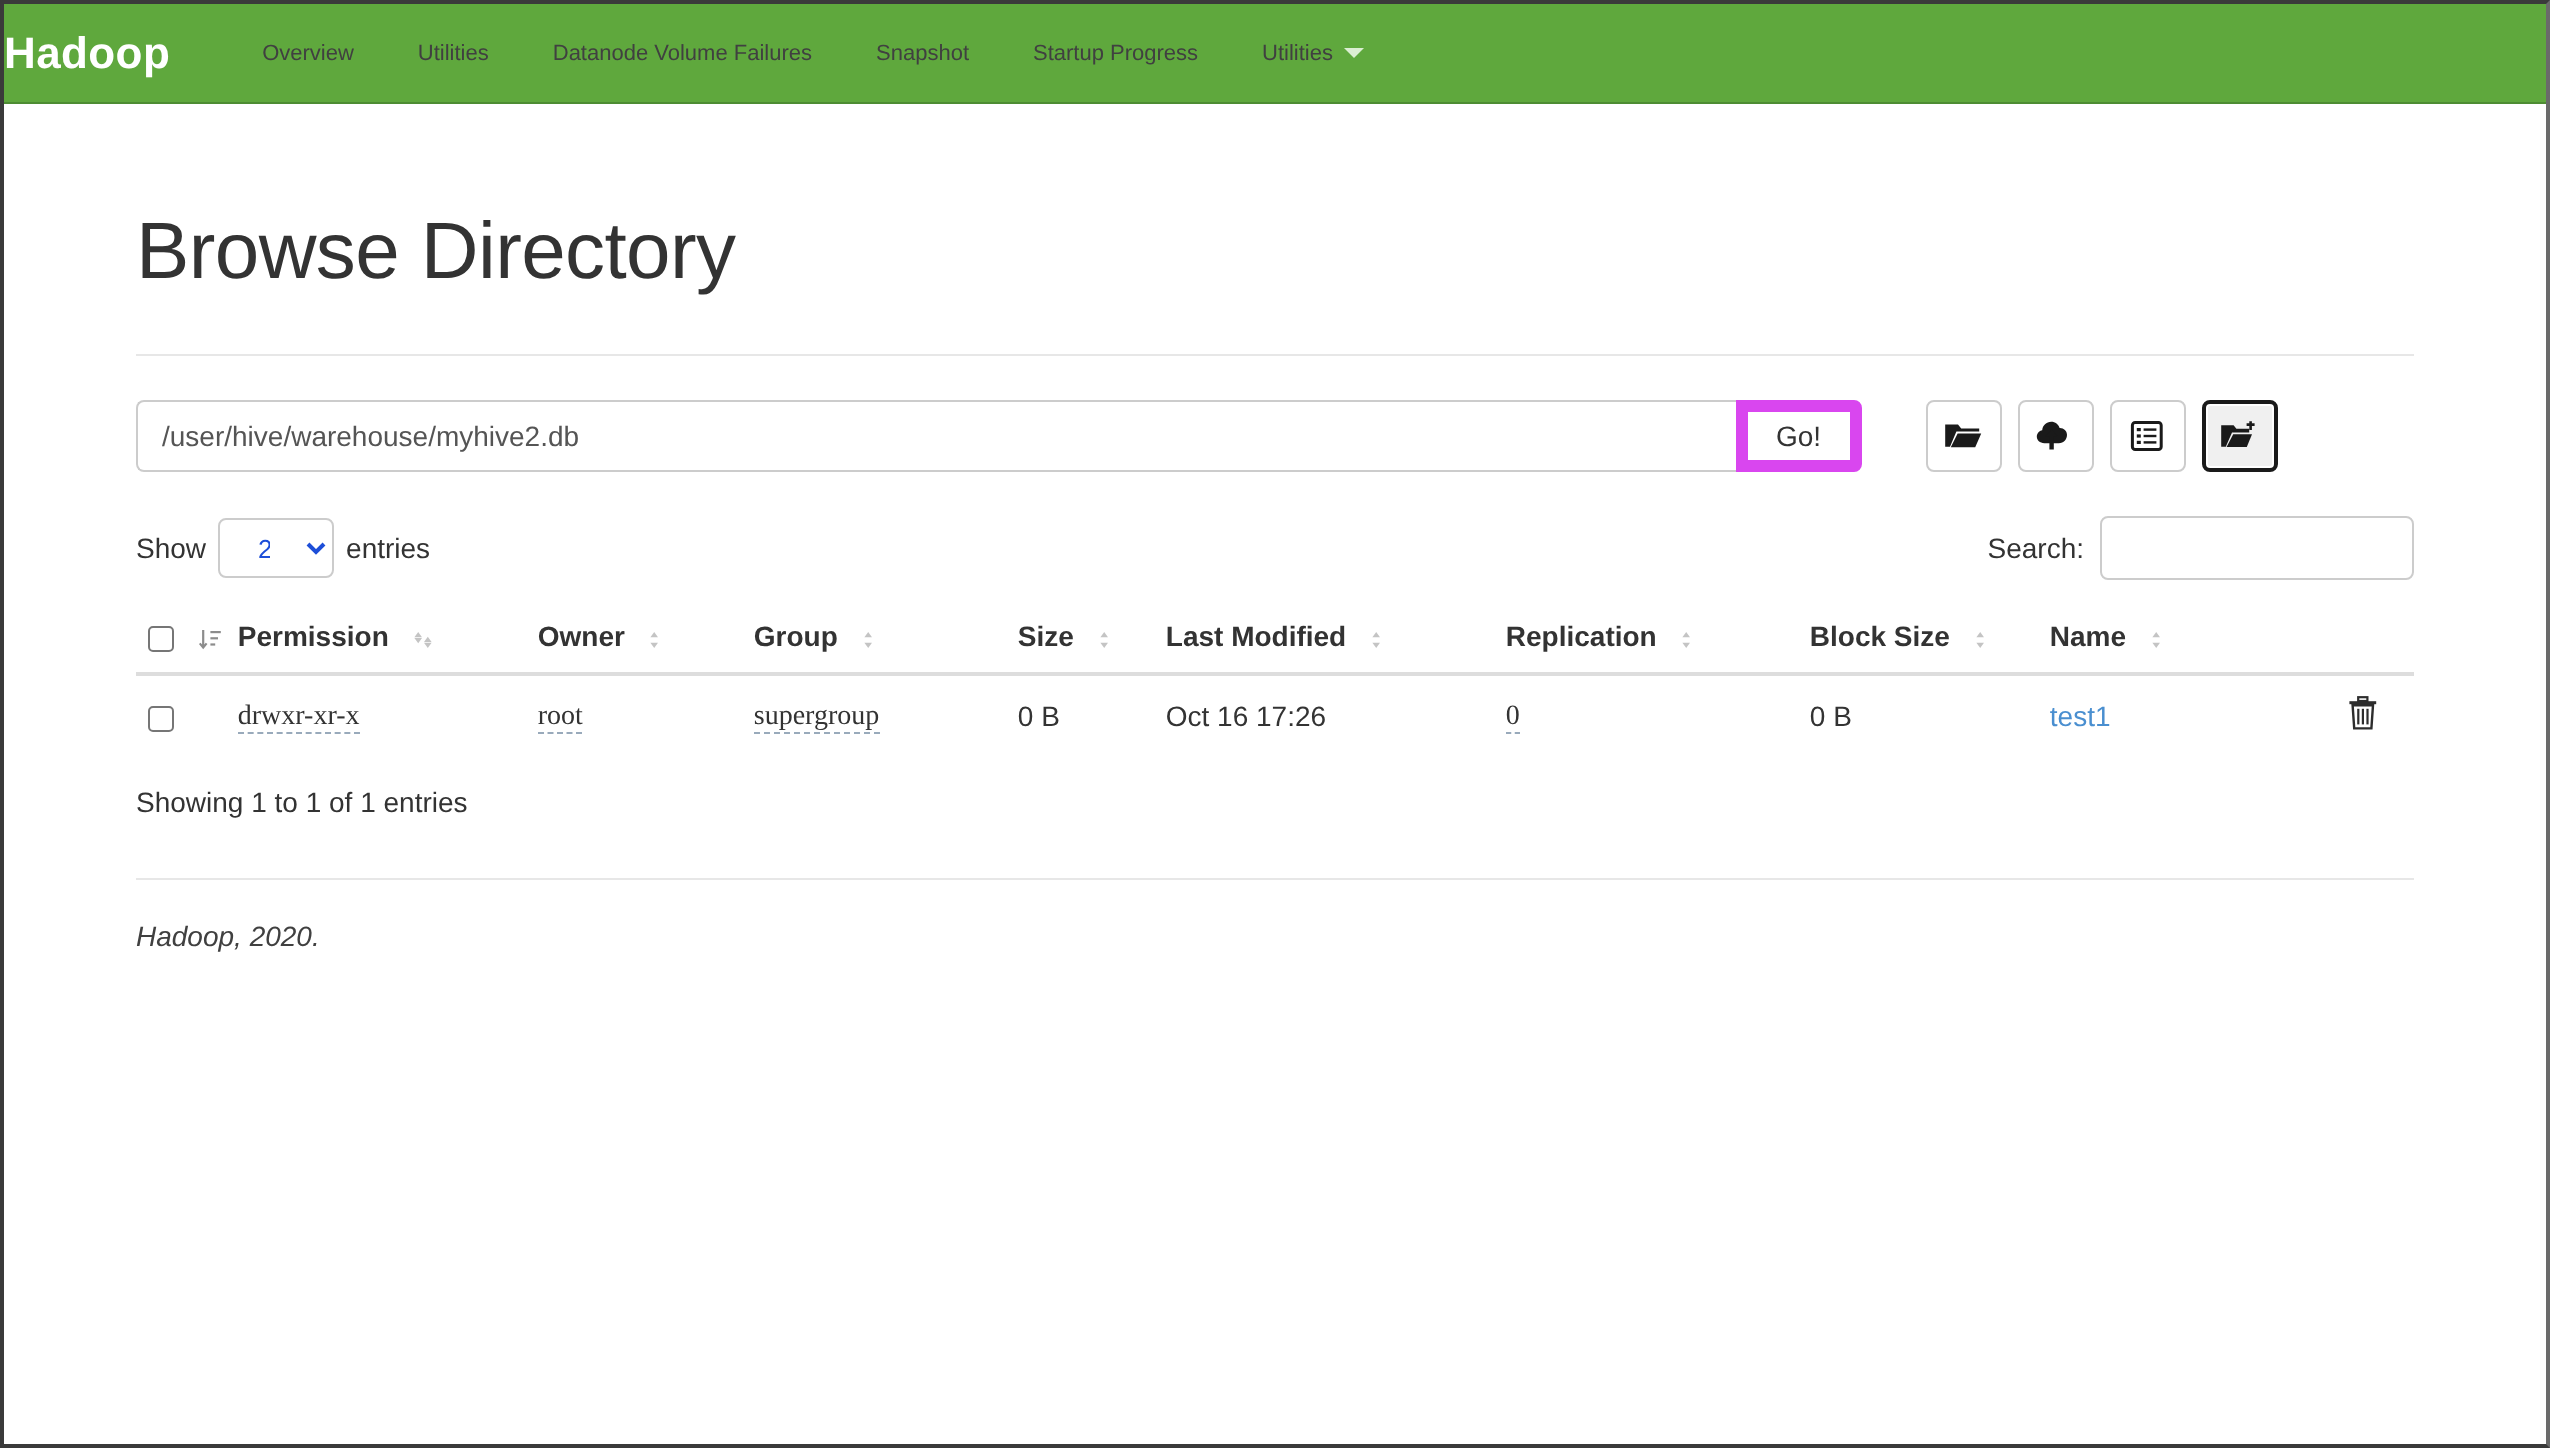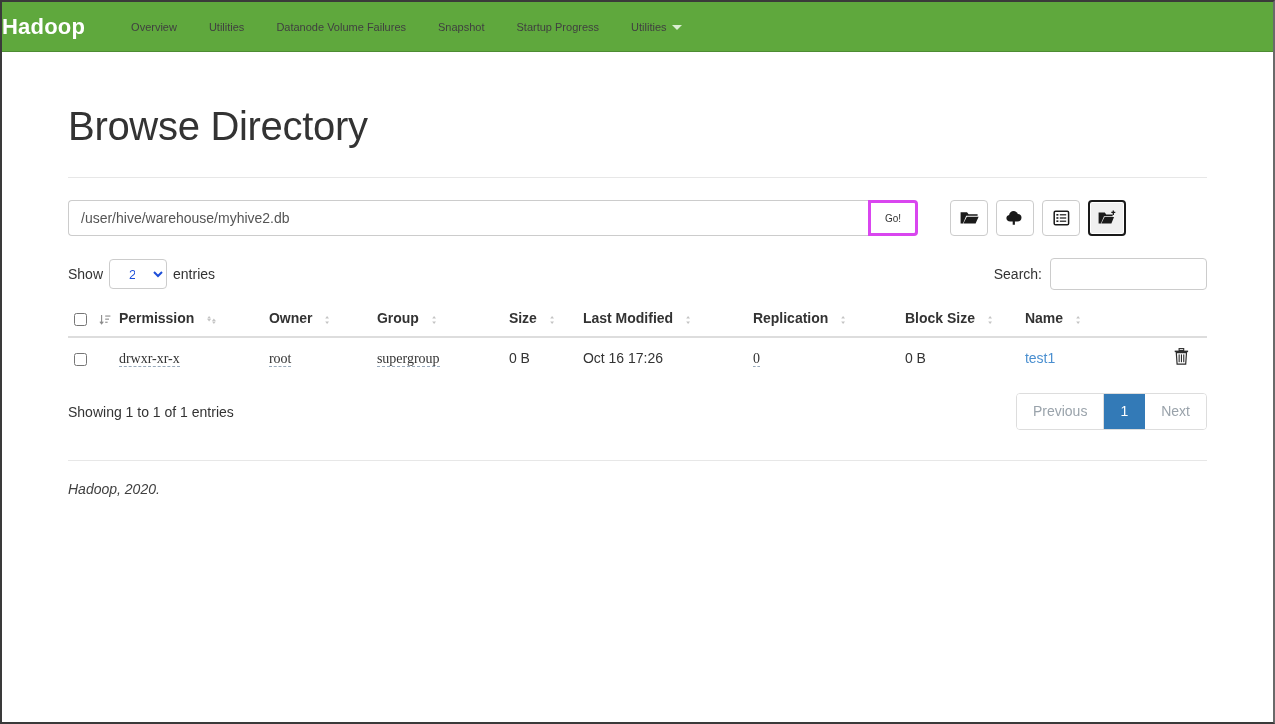--- a/index.html
+++ b/index.html
@@ -94,25 +94,25 @@
     color: #555;
     border: 1px solid #cccccc;
     border-right: 0;
     border-radius: 4px 0 0 4px;
     background: #fff;
     outline: none;
   }
   .go-btn {
     height: 36px;
     padding: 0 14px;
-    font-size: 10px;
+    font-size: 14px;
     font-family: "Liberation Sans", sans-serif;
     color: #333;
     background: #ffffff;
-    border: 3px solid #d946ef;
+    border: 6px solid #d946ef;
     border-radius: 0 4px 4px 0;
     cursor: pointer;
   }
   .tool-group {
     display: flex;
     margin-left: 32px;
   }
   .tool-btn {
     width: 38px;
     height: 36px;
@@ -498,24 +498,19 @@
                 </svg>
               </span>
             </button>
           </td>
         </tr>
       </tbody>
     </table>
 
     <div class="dt-bottom">
       <div class="dt-info">Showing 1 to 1 of 1 entries</div>
-      <div class="pagination">
-        <button class="page-btn">Previous</button>
-        <button class="page-btn active">1</button>
-        <button class="page-btn">Next</button>
-      </div>
     </div>
 
     <hr class="footer-rule">
     <div class="footer-text">Hadoop, 2020.</div>
 
   </div>
 </div>
 
 </body></html>

